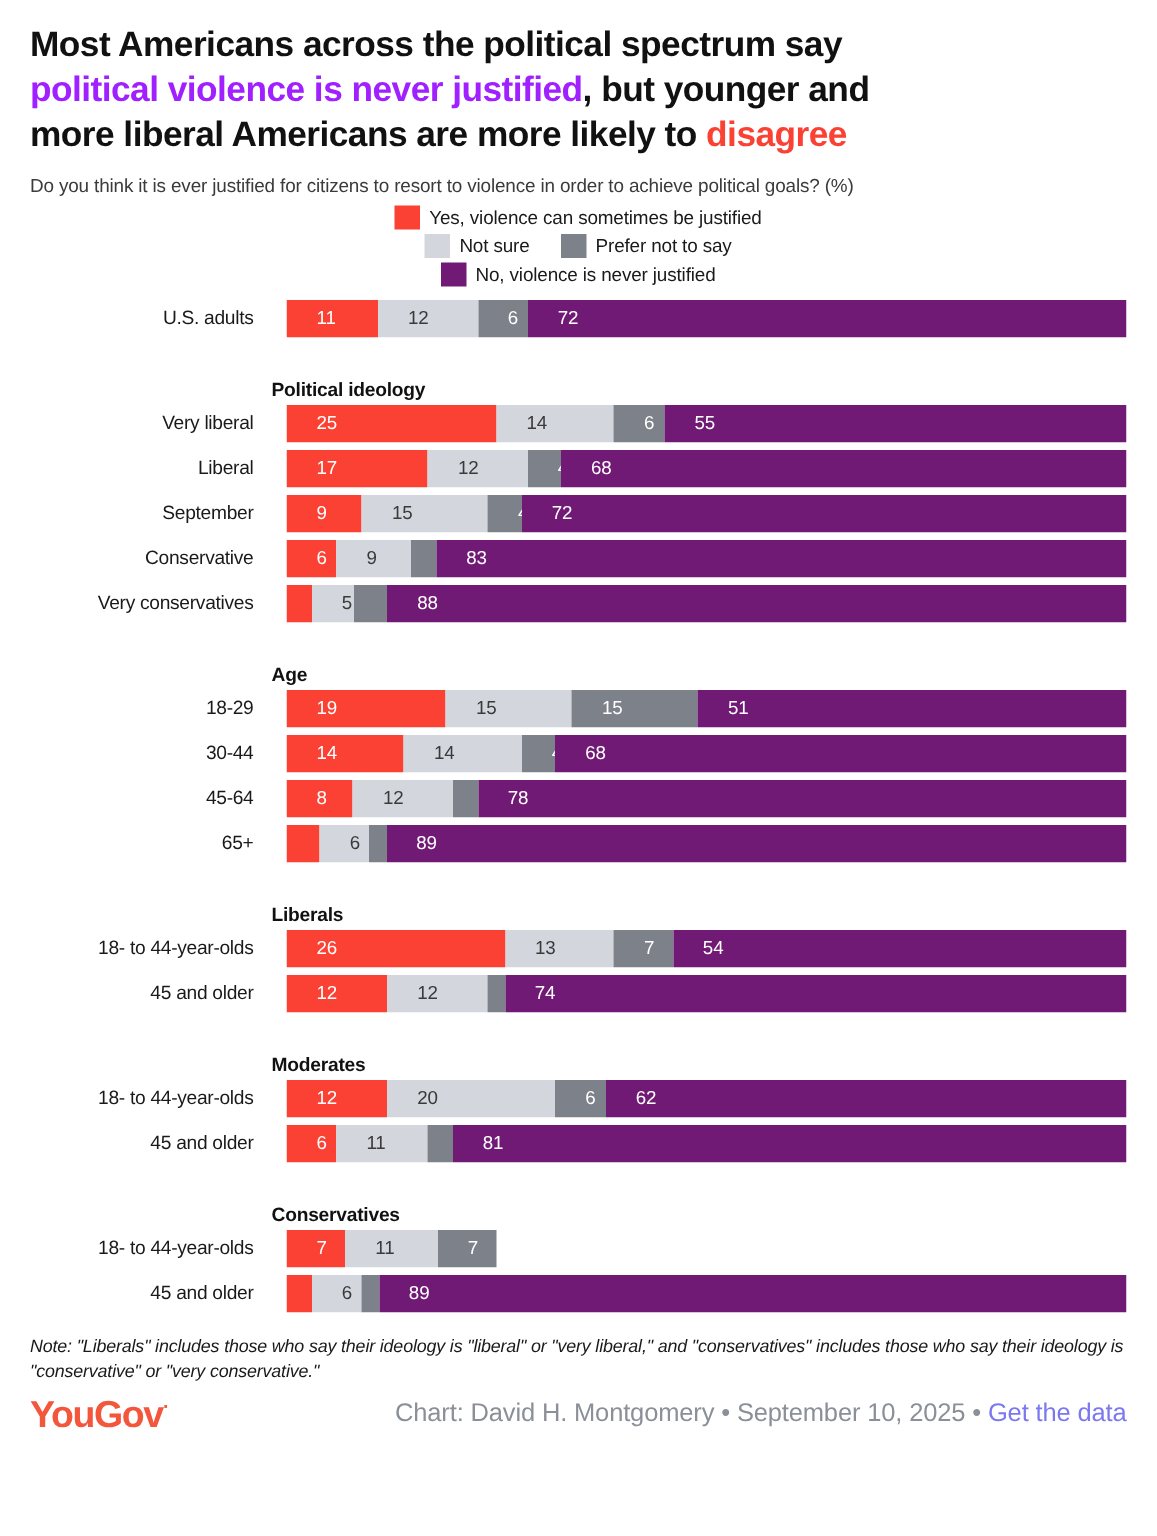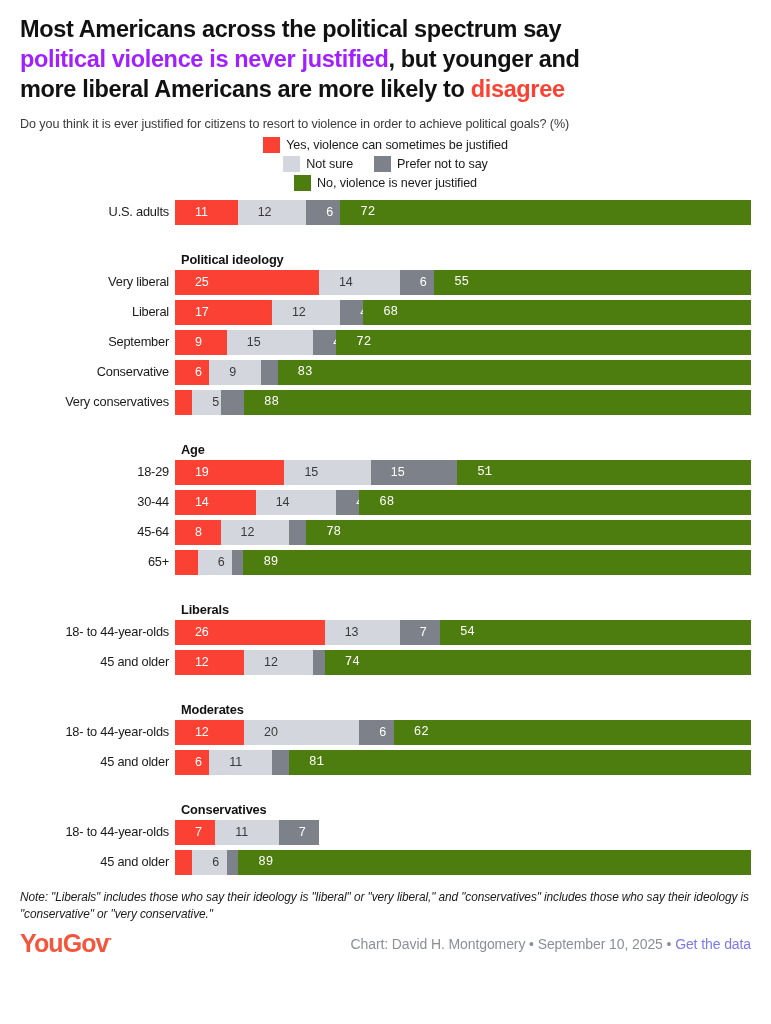--- a/index.html
+++ b/index.html
@@ -79,20 +79,21 @@
     margin-bottom:3px;
     letter-spacing:-0.15px;
   }
   .group-spacer{height:22px;}
 
   .bar-row{
     display:flex;
     align-items:stretch;
     height:25px;
     margin-bottom:5px;
+    gap:16px;
   }
   .row-label{
     width:155px;
     flex:none;
     text-align:right;
     padding-right:6px;
     font-size:12.8px;
     color:#1a1a1a;
     display:flex;
     align-items:center;
@@ -117,21 +118,21 @@
     letter-spacing:-0.1px;
     line-height:1;
   }
   .seg span{
     padding-left:20px;
     white-space:nowrap;
   }
   .seg-yes{background:#fa4133;color:#ffffff;}
   .seg-notsure{background:#d3d7dd;color:#3a3a3a;}
   .seg-prefer{background:#7d8189;color:#ffffff;}
-  .seg-no{background:#4d7c0f;color:#ffffff;font-family:Liberation Mono, monospace;}
+  .seg-no{background:#701a75;color:#ffffff;}
 
   
   .note{
     margin-top:14px;
     font-size:11.9px;
     font-style:italic;
     color:#1a1a1a;
     line-height:1.42;
     letter-spacing:-0.1px;
   }
@@ -147,21 +148,21 @@
     color:#f4563c;
     letter-spacing:-0.9px;
     line-height:1;
     position:relative;
   }
   .logo .dot{
     font-size:13px;
     vertical-align:super;
   }
   .credit{
-    font-size:14px;
+    font-size:17px;
     color:#8a8f98;
     letter-spacing:-0.1px;
     padding-bottom:4px;
   }
   .credit a{
     color:#7b78f0;
     text-decoration:none;
   }
 </style>
 </head>

